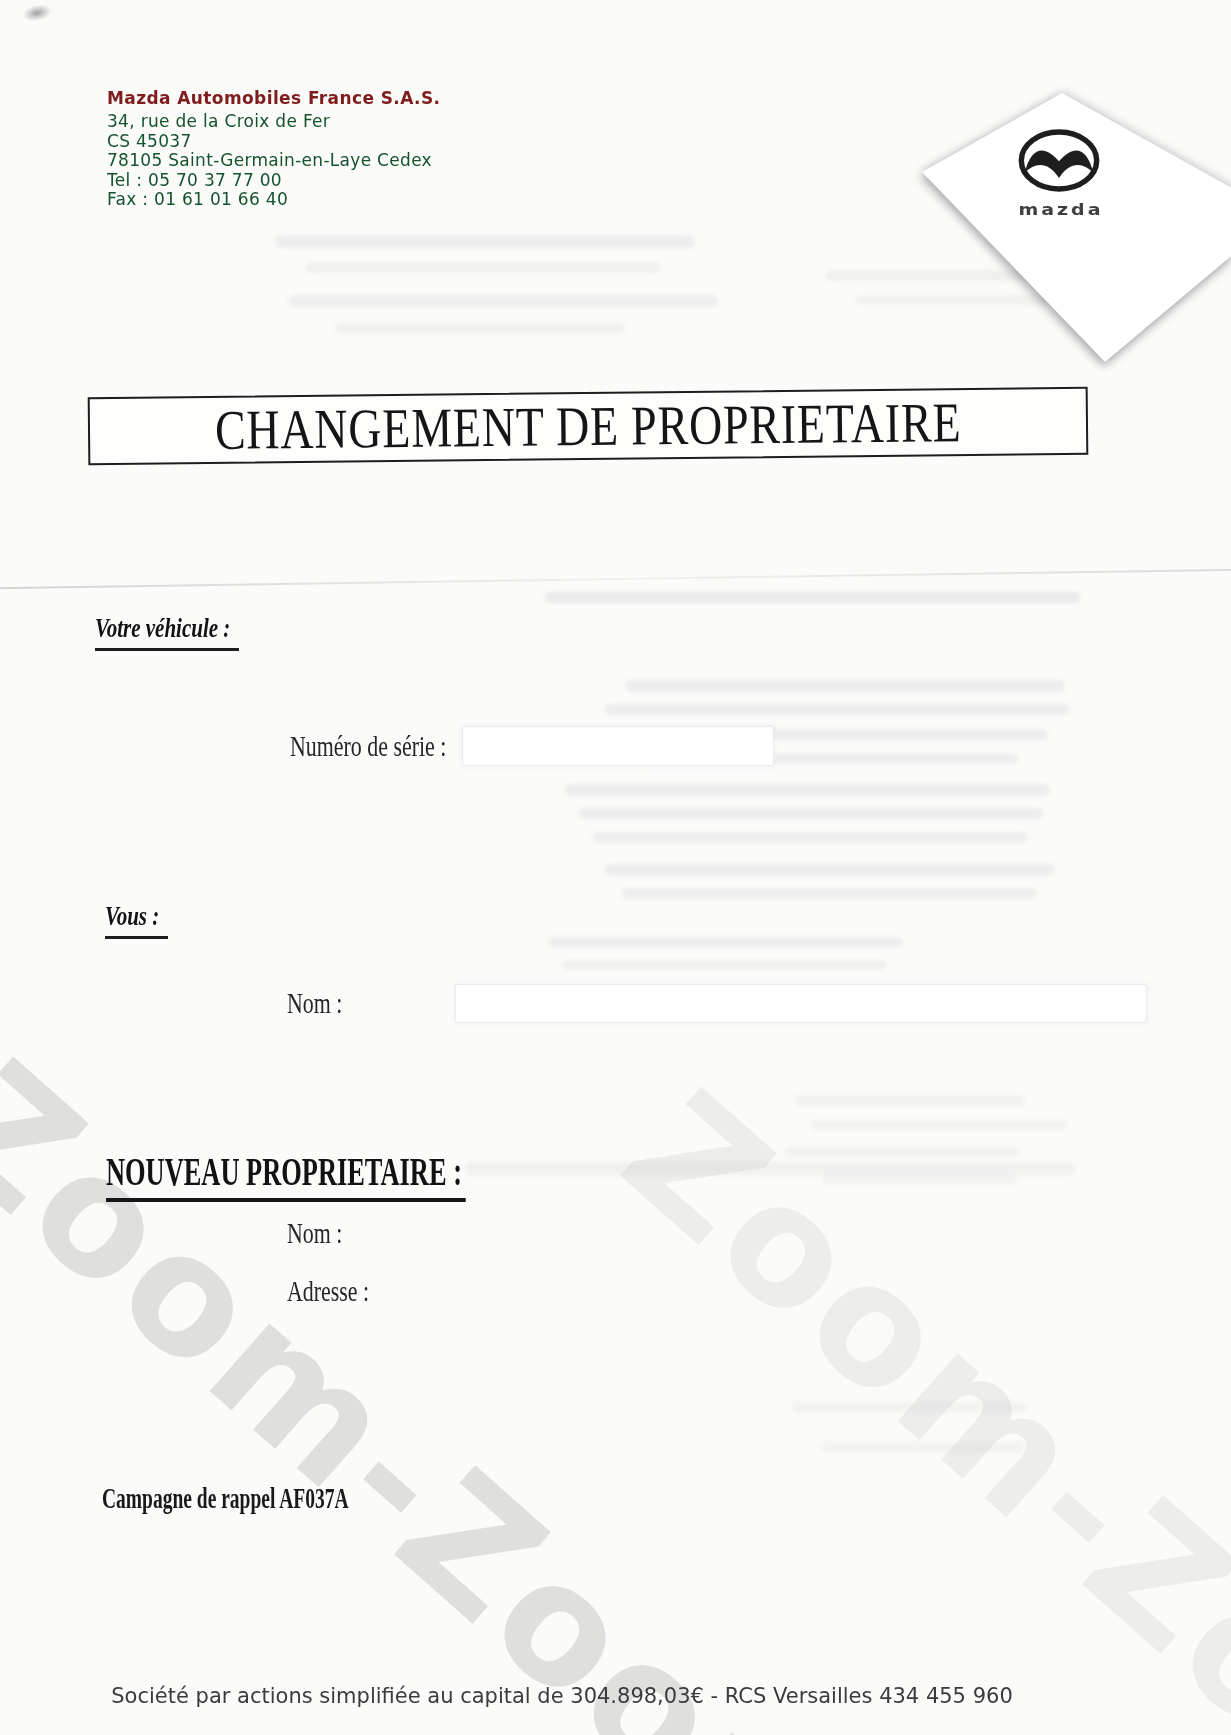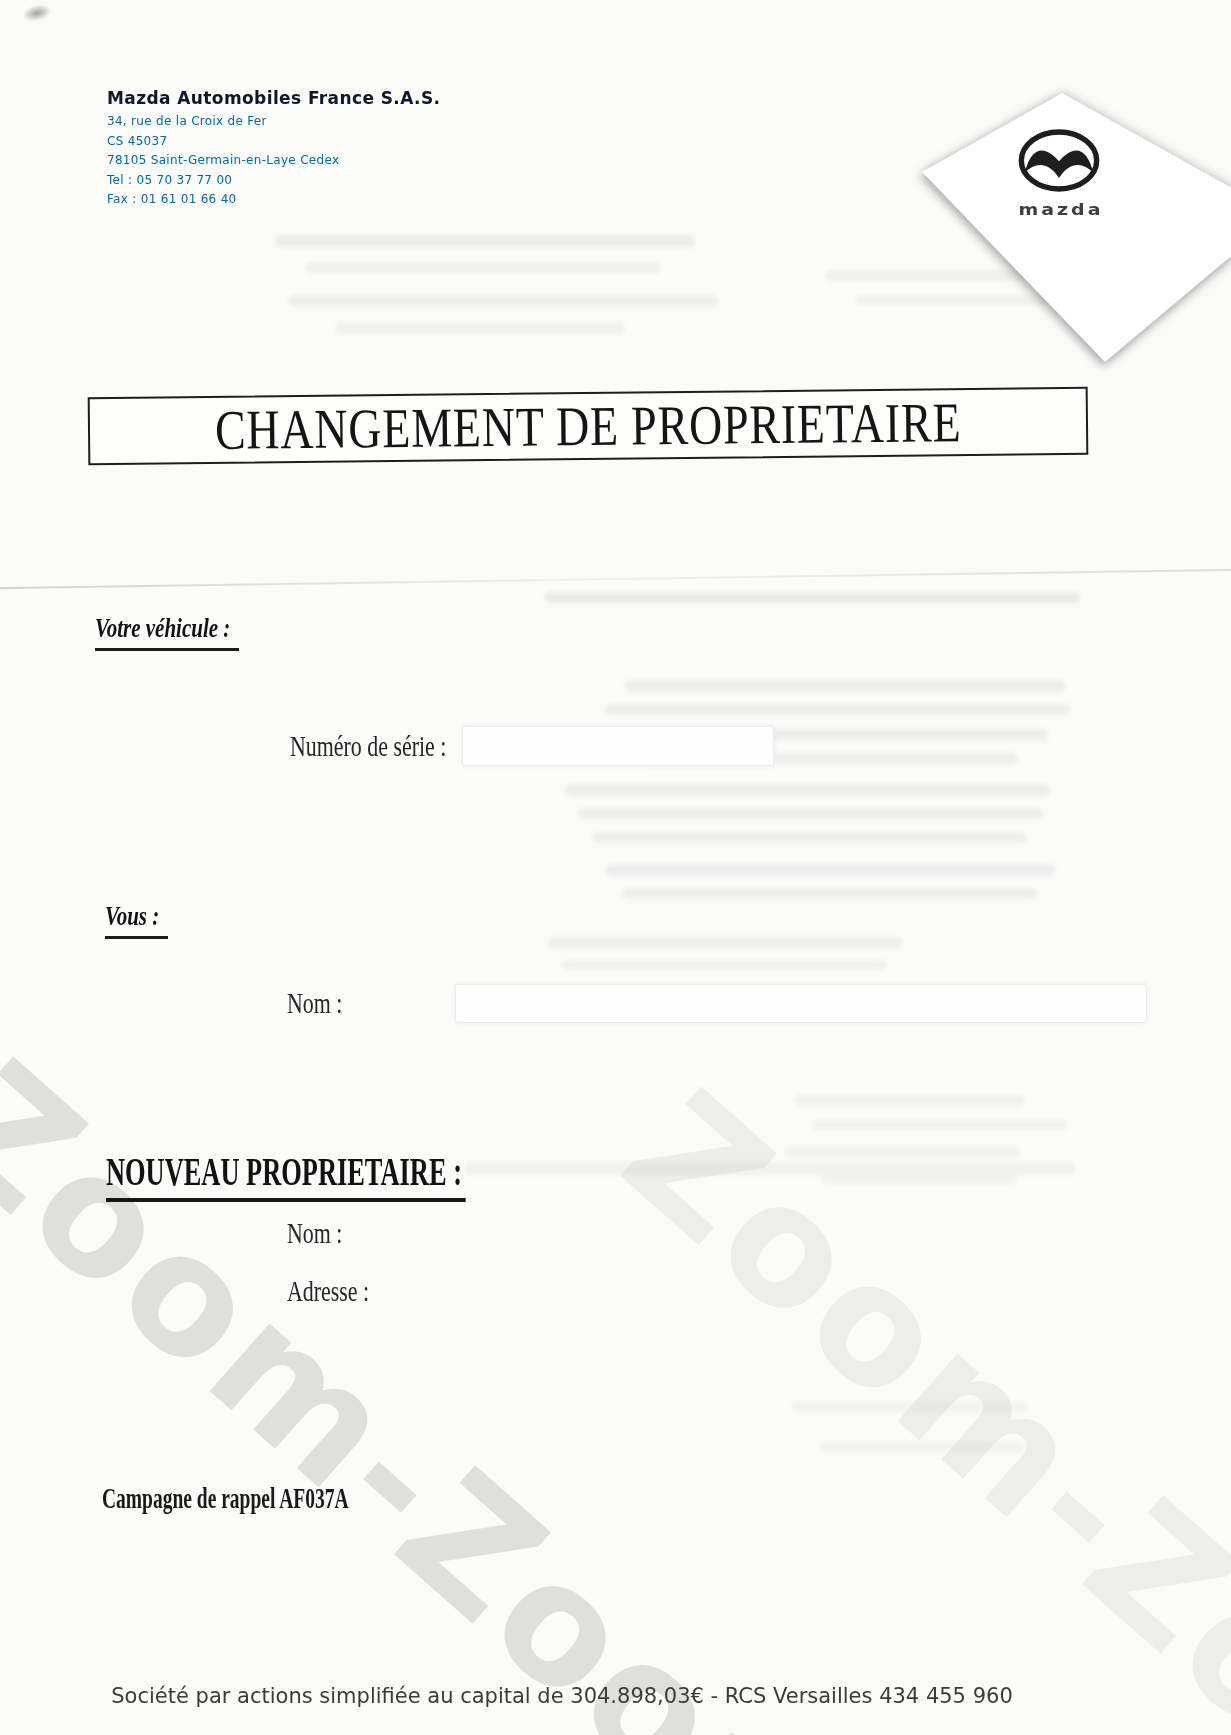--- a/index.html
+++ b/index.html
@@ -7,22 +7,22 @@
     position:relative;
     width:1231px;height:1735px;
     background:#fbfbfa;
     overflow:hidden;
     font-family:"Liberation Serif", serif;
   }
   .abs{position:absolute;}
 
   
   #letterhead{left:107px;top:88px;font-family:"DejaVu Sans", sans-serif;z-index:5;}
-  #company{font-size:17px;font-weight:bold;color:#0f172a;letter-spacing:.4px;margin-bottom:4px;}
-  .addr-line{font-size:12px;color:#0369a1;line-height:19.5px;letter-spacing:.3px;}
+  #company{font-size:17px;font-weight:bold;color:#7f1d1d;letter-spacing:.4px;margin-bottom:4px;}
+  .addr-line{font-size:17px;color:#14532d;line-height:19.5px;letter-spacing:.3px;}
 
   
   #diamond-wrap{left:850px;top:50px;width:381px;height:345px;
     filter:drop-shadow(-2px 4px 5px rgba(120,120,120,.55)) drop-shadow(2px -2px 4px rgba(150,150,150,.35));
     z-index:4;}
   #diamond{position:absolute;left:0;top:0;width:100%;height:100%;background:#fff;
     clip-path:polygon(72px 122px,212px 43px,430px 165px,255px 312px);}
   #emblem{left:167px;top:77px;width:84px;height:67px;z-index:2;}
   #wordmark{left:163px;top:148px;width:96px;text-align:center;
     font-family:"DejaVu Sans",sans-serif;font-weight:bold;font-size:19px;

